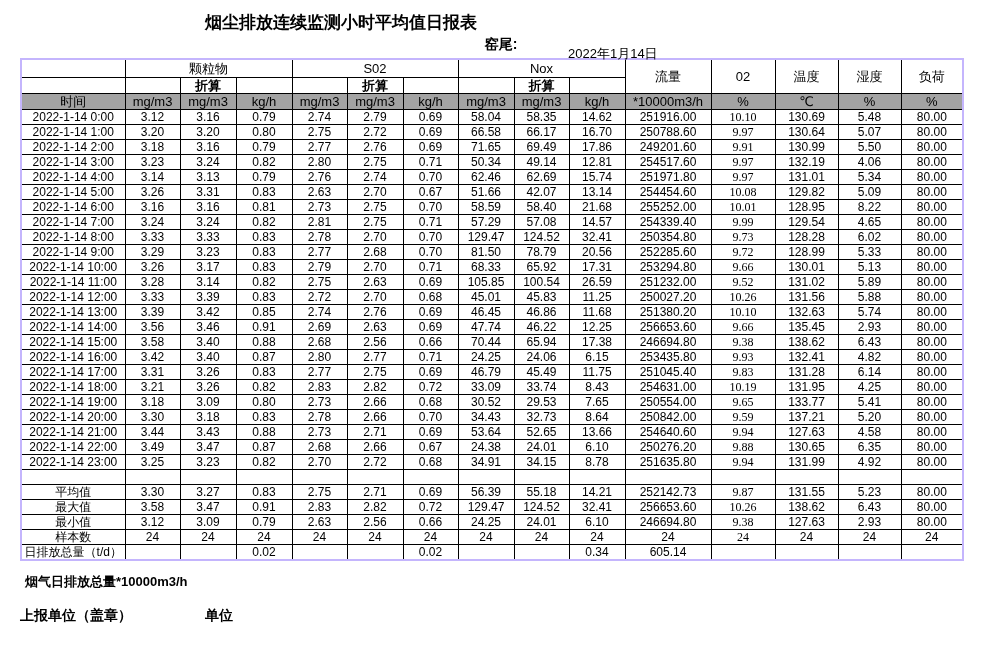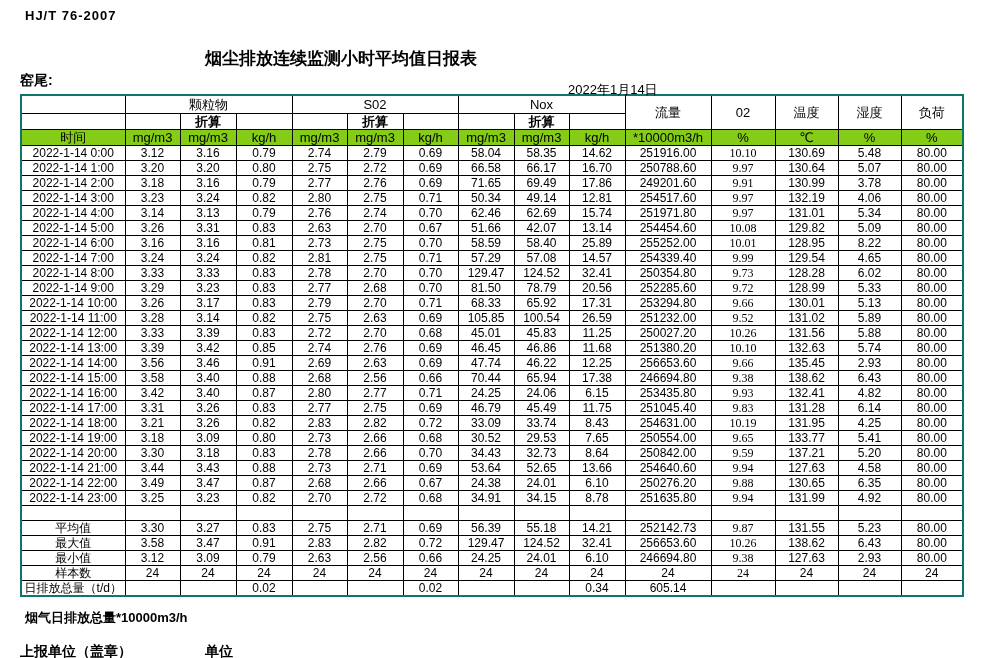--- a/index.html
+++ b/index.html
@@ -10,66 +10,67 @@
     color: #000;
     overflow: hidden;
   }
   .std-code {
     padding: 8px 0 0 25px;
     font-weight: bold;
     font-size: 13px;
     letter-spacing: 1px;
   }
   .page-title {
-    margin: 24px 0 0 205px;
+    margin: 11px 0 0 205px;
     font-weight: bold;
     font-size: 17px;
   }
   .company-line {
     margin: 15px 0 0 20px;
     font-weight: bold;
     font-size: 14px;
   }
   .station-line {
     margin: 2px 0 0 20px;
     font-weight: bold;
     font-size: 14px;
     position: relative;
     height: 19px;
+    text-align: center;
   }
   .report-date {
     position: absolute;
     left: 548px;
     top: 9px;
     font-weight: normal;
     font-size: 13px;
   }
   table.report {
     border-collapse: collapse;
     table-layout: fixed;
     width: 942px;
     margin: 3px 0 0 20px;
-    border: 2px solid #0f766e;
+    border: 2px solid #c4b5fd;
   }
   table.report td {
     border: 1px solid #000;
     text-align: center;
     vertical-align: middle;
     padding: 0;
     height: 14px;
     line-height: 14px;
     font-size: 12px;
     white-space: nowrap;
     overflow: hidden;
   }
   tr.group-row td { height: 17px; line-height: 17px; font-size: 13px; }
   tr.sub-row td   { height: 15px; line-height: 15px; font-size: 13px; font-weight: bold; }
   tr.units-row td {
     height: 15px; line-height: 15px; font-size: 13px;
-    background: #84cc16;
+    background: #a3a3a3;
   }
   td.c-time { font-size: 12px; }
   td.c-o2   { font-size: 11px; font-family: Liberation Serif, serif; }
   td.left-label { text-align: left; padding-left: 2px; font-size: 13px; }
   td.sum-label  { font-size: 13px; }
   .footer-note {
     margin: 12px 0 16px 25px;
     font-size: 13px;
     font-weight: 600;
   }
@@ -79,21 +80,20 @@
     font-weight: bold;
     position: relative;
     height: 18px;
   }
   .footer-unit { position: absolute; left: 185px; top: 0; }
 </style>
 </head>
 <body>
 
 <div class="page">
-  <div class="std-code">HJ/T  76-2007</div>
   <div class="page-title">烟尘排放连续监测小时平均值日报表</div>
   <div class="station-line">
     <span>窑尾:</span>
     <span class="report-date">2022年1月14日</span>
   </div>
 
   <table class="report">
     <colgroup>
       <col style="width:104px">
       <col style="width:55px">
@@ -195,21 +195,21 @@
           <td>0.79</td>
           <td>2.77</td>
           <td>2.76</td>
           <td>0.69</td>
           <td>71.65</td>
           <td>69.49</td>
           <td>17.86</td>
           <td>249201.60</td>
           <td class="c-o2">9.91</td>
           <td>130.99</td>
-          <td>3.78</td>
+          <td>5.50</td>
           <td>80.00</td>
         </tr>
         <tr>
           <td class="c-time">2022-1-14 3:00</td>
           <td>3.23</td>
           <td>3.24</td>
           <td>0.82</td>
           <td>2.80</td>
           <td>2.75</td>
           <td>0.71</td>
@@ -259,21 +259,21 @@
         <tr>
           <td class="c-time">2022-1-14 6:00</td>
           <td>3.16</td>
           <td>3.16</td>
           <td>0.81</td>
           <td>2.73</td>
           <td>2.75</td>
           <td>0.70</td>
           <td>58.59</td>
           <td>58.40</td>
-          <td>25.89</td>
+          <td>21.68</td>
           <td>255252.00</td>
           <td class="c-o2">10.01</td>
           <td>128.95</td>
           <td>8.22</td>
           <td>80.00</td>
         </tr>
         <tr>
           <td class="c-time">2022-1-14 7:00</td>
           <td>3.24</td>
           <td>3.24</td>

